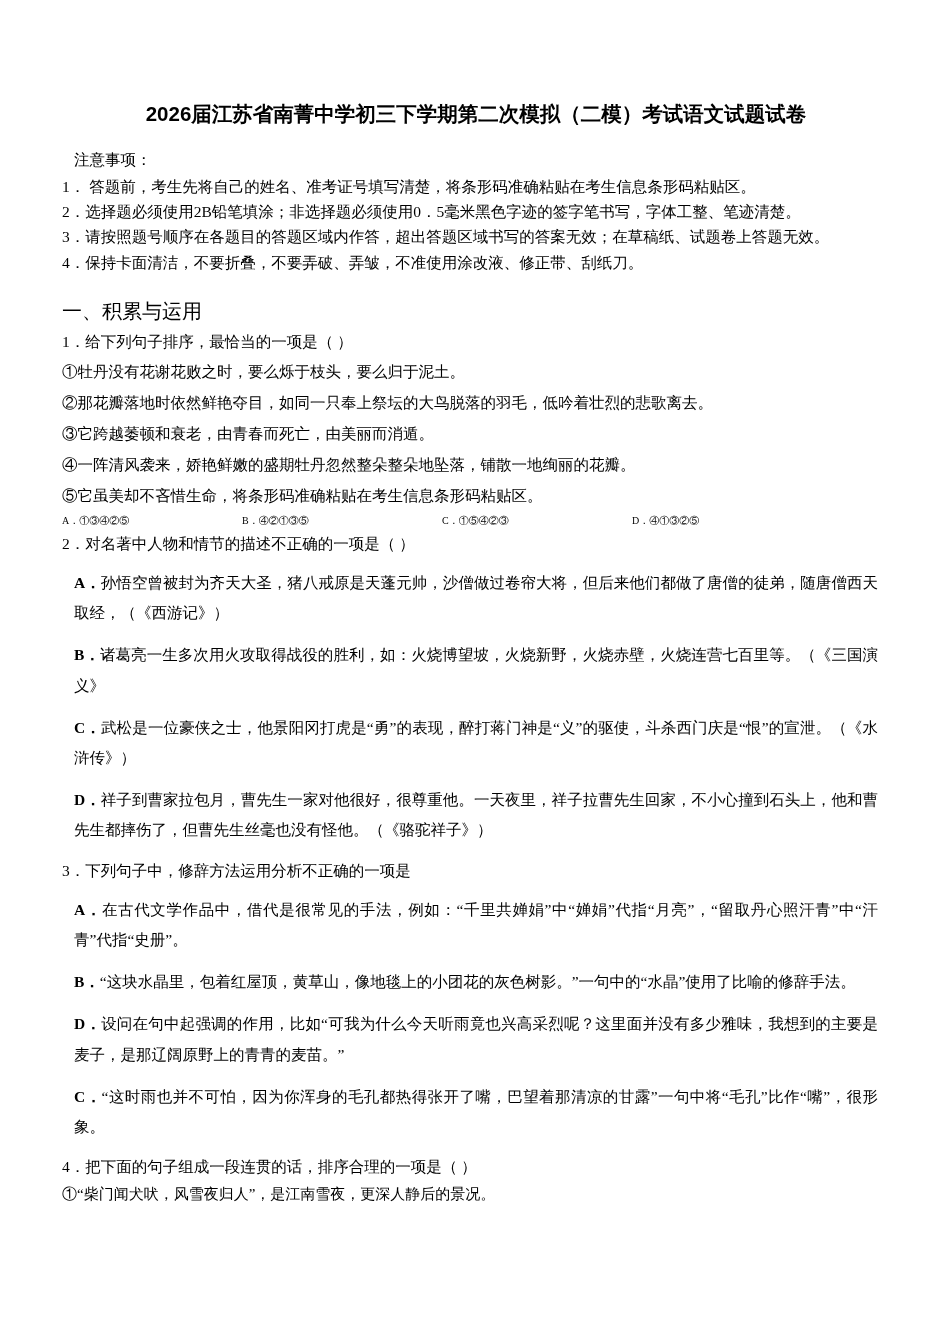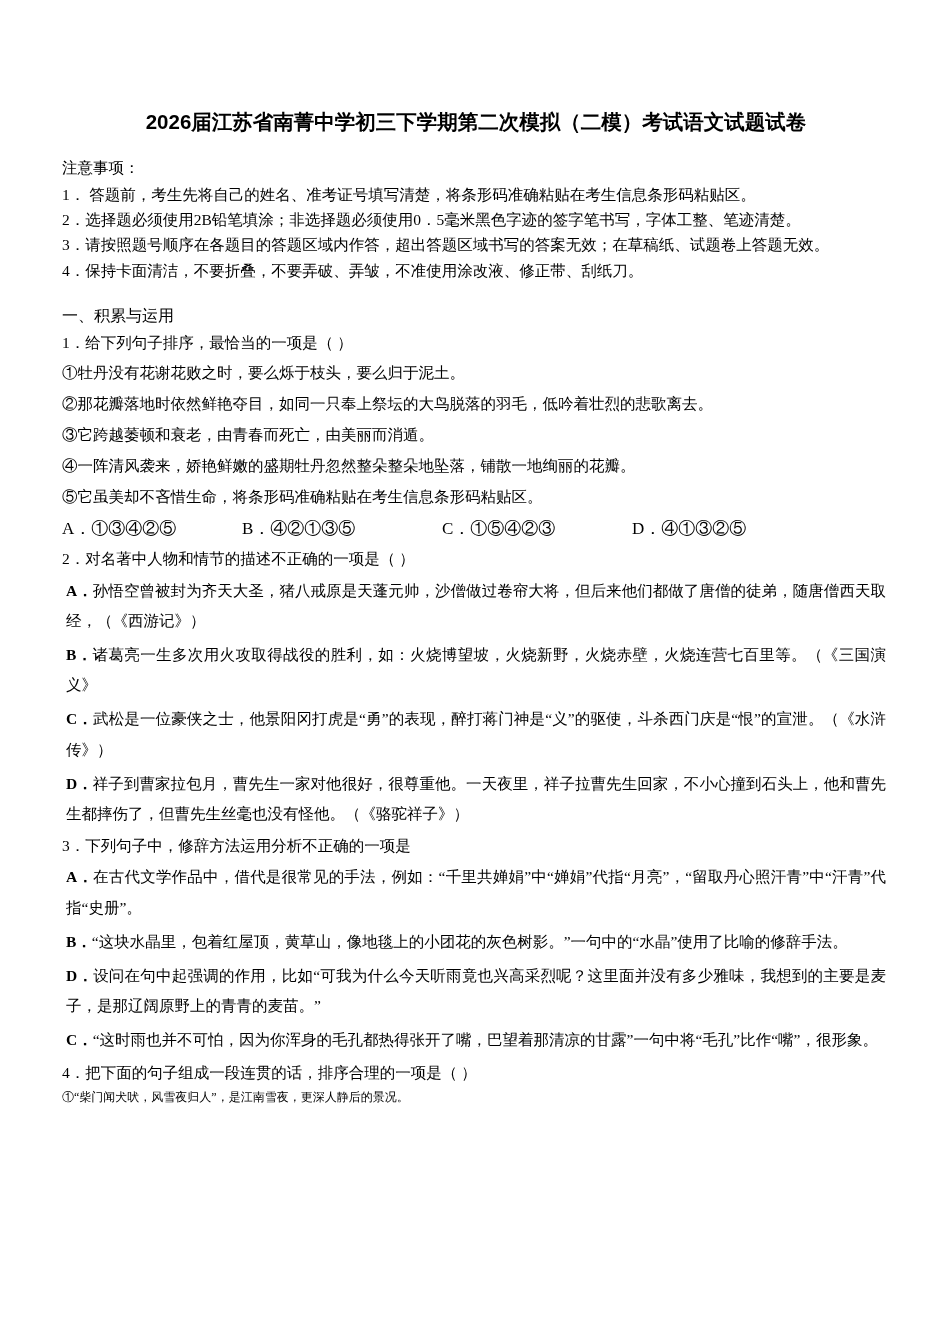--- a/index.html
+++ b/index.html
@@ -19,77 +19,77 @@
     background: #ffffff;
     position: relative;
     overflow: hidden;
   }
   .doc-title {
     font-family: "Liberation Sans", "DejaVu Sans", sans-serif;
     font-weight: bold;
     font-size: 20.5px;
     text-align: center;
     letter-spacing: 0px;
-    margin: 16px 0 20px 0;
+    margin: 8px 0 20px 0;
     white-space: nowrap;
   }
   .notice-head {
     font-size: 15.5px;
-    margin: 0 0 3px 0;
+    margin: 0 0 3px 12px;
     line-height: 1.5;
   }
   .notice-item {
     font-size: 15.5px;
     line-height: 1.62;
     margin: 0;
     white-space: nowrap;
   }
   .section-gap {
     height: 20px;
   }
   .sec-title {
-    font-size: 16px;
+    font-size: 20px;
     line-height: 1.6;
     margin: 0 0 2px 0;
   }
   .q-line {
     font-size: 15.5px;
     line-height: 1.62;
     margin: 0 0 2px 0;
   }
   .opt-line {
     font-size: 15.5px;
     line-height: 2.0;
     margin: 0;
   }
   .opt-line-tight {
-    font-size: 12px;
+    font-size: 15px;
     line-height: 1.78;
     margin: 0;
   }
   .choices {
-    font-size: 17px;
+    font-size: 10px;
     line-height: 2.0;
     margin: 0;
     display: flex;
   }
   .choices span {
     display: inline-block;
   }
   .c1 { width: 180px; }
   .c2 { width: 180px; }
   .c3 { width: 190px; margin-left: 20px; }
   .c4 { width: 180px; }
   .bold-label {
     font-weight: bold;
   }
   .para {
     font-size: 15.5px;
     line-height: 1.95;
-    margin: 4px;
+    margin: 12px;
     text-align: justify;
   }
 </style>
 </head>
 <body>
 
 <div class="page">
 
   <div class="doc-title">2026届江苏省南菁中学初三下学期第二次模拟（二模）考试语文试题试卷</div>
 

